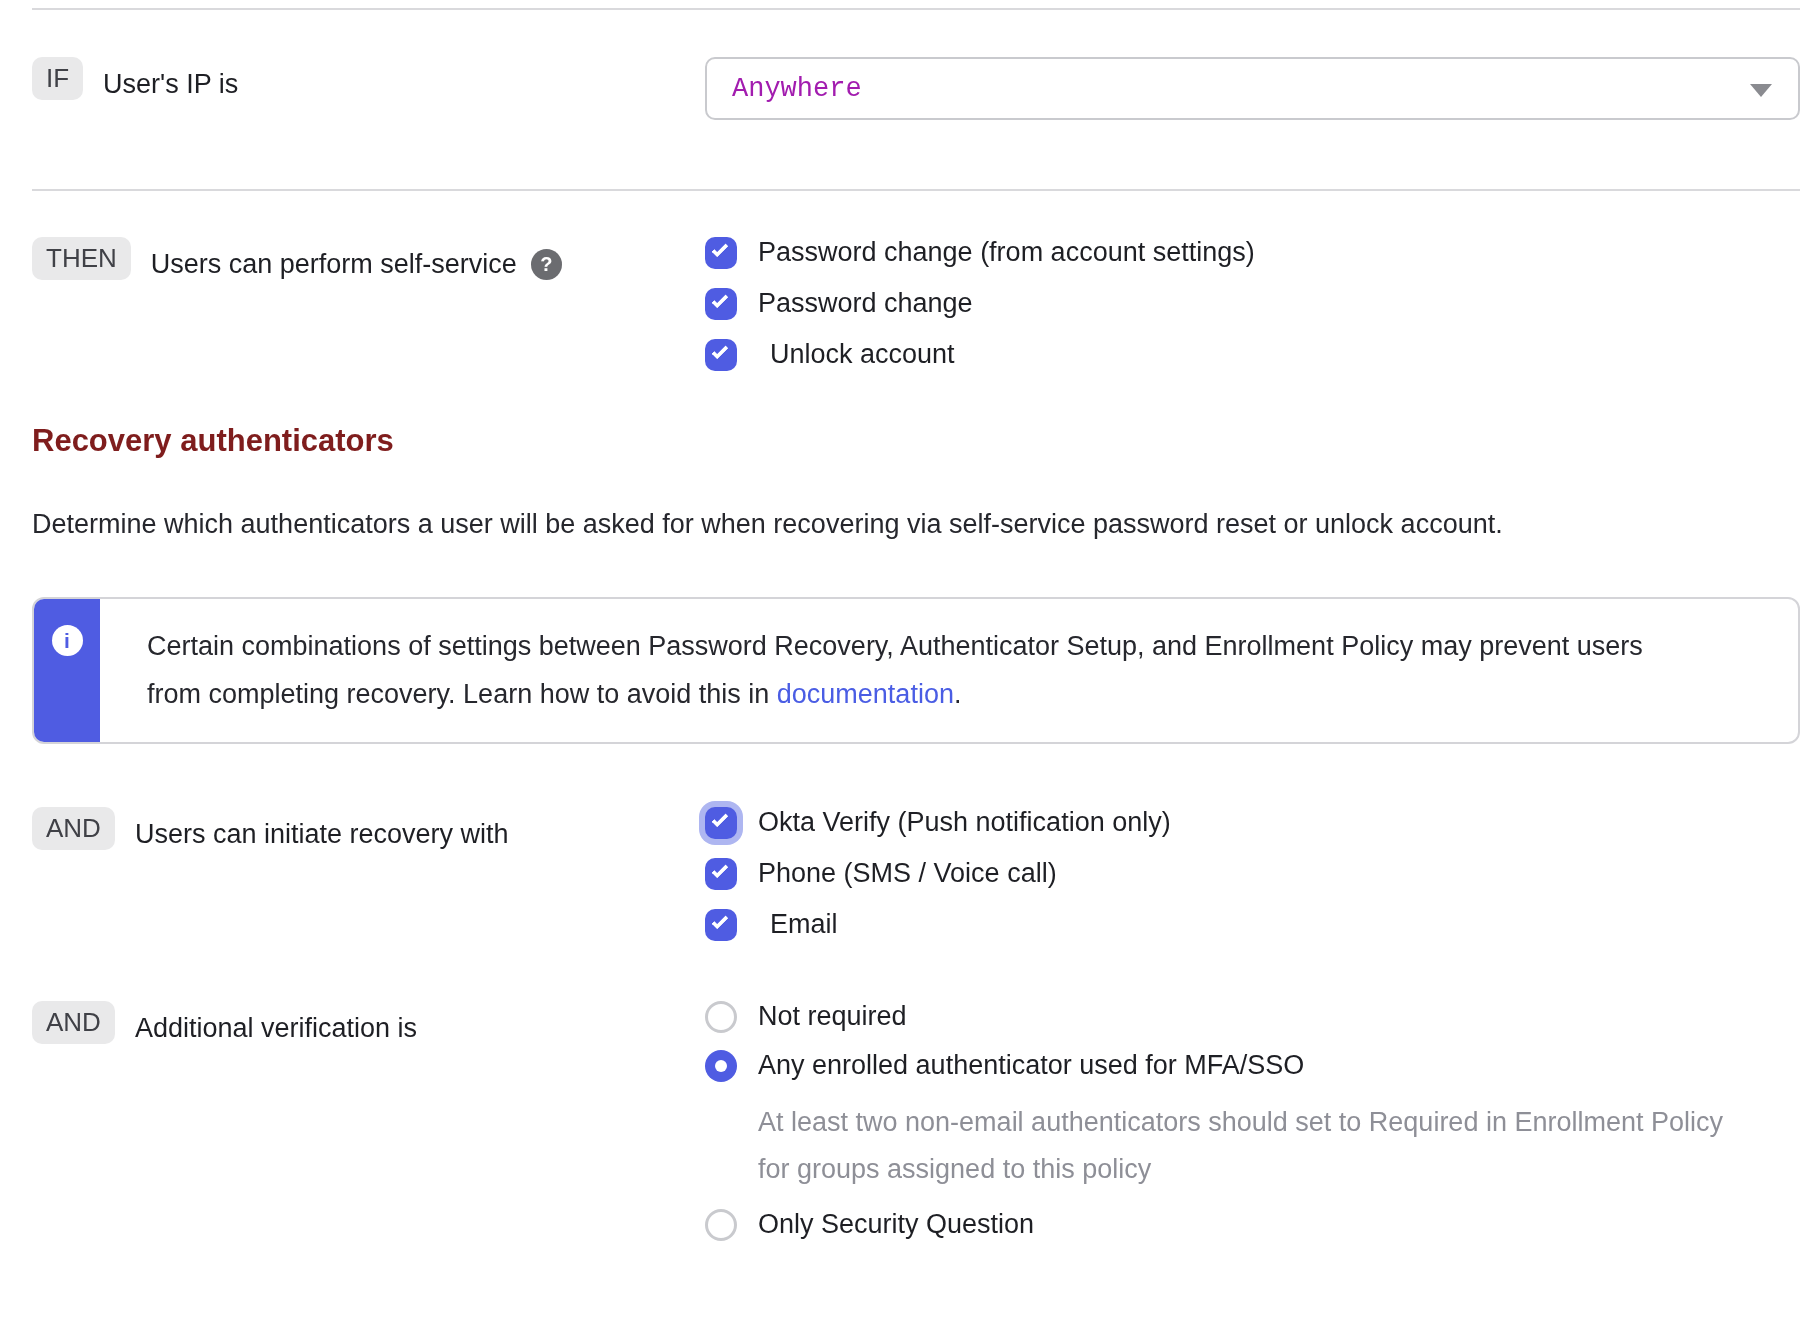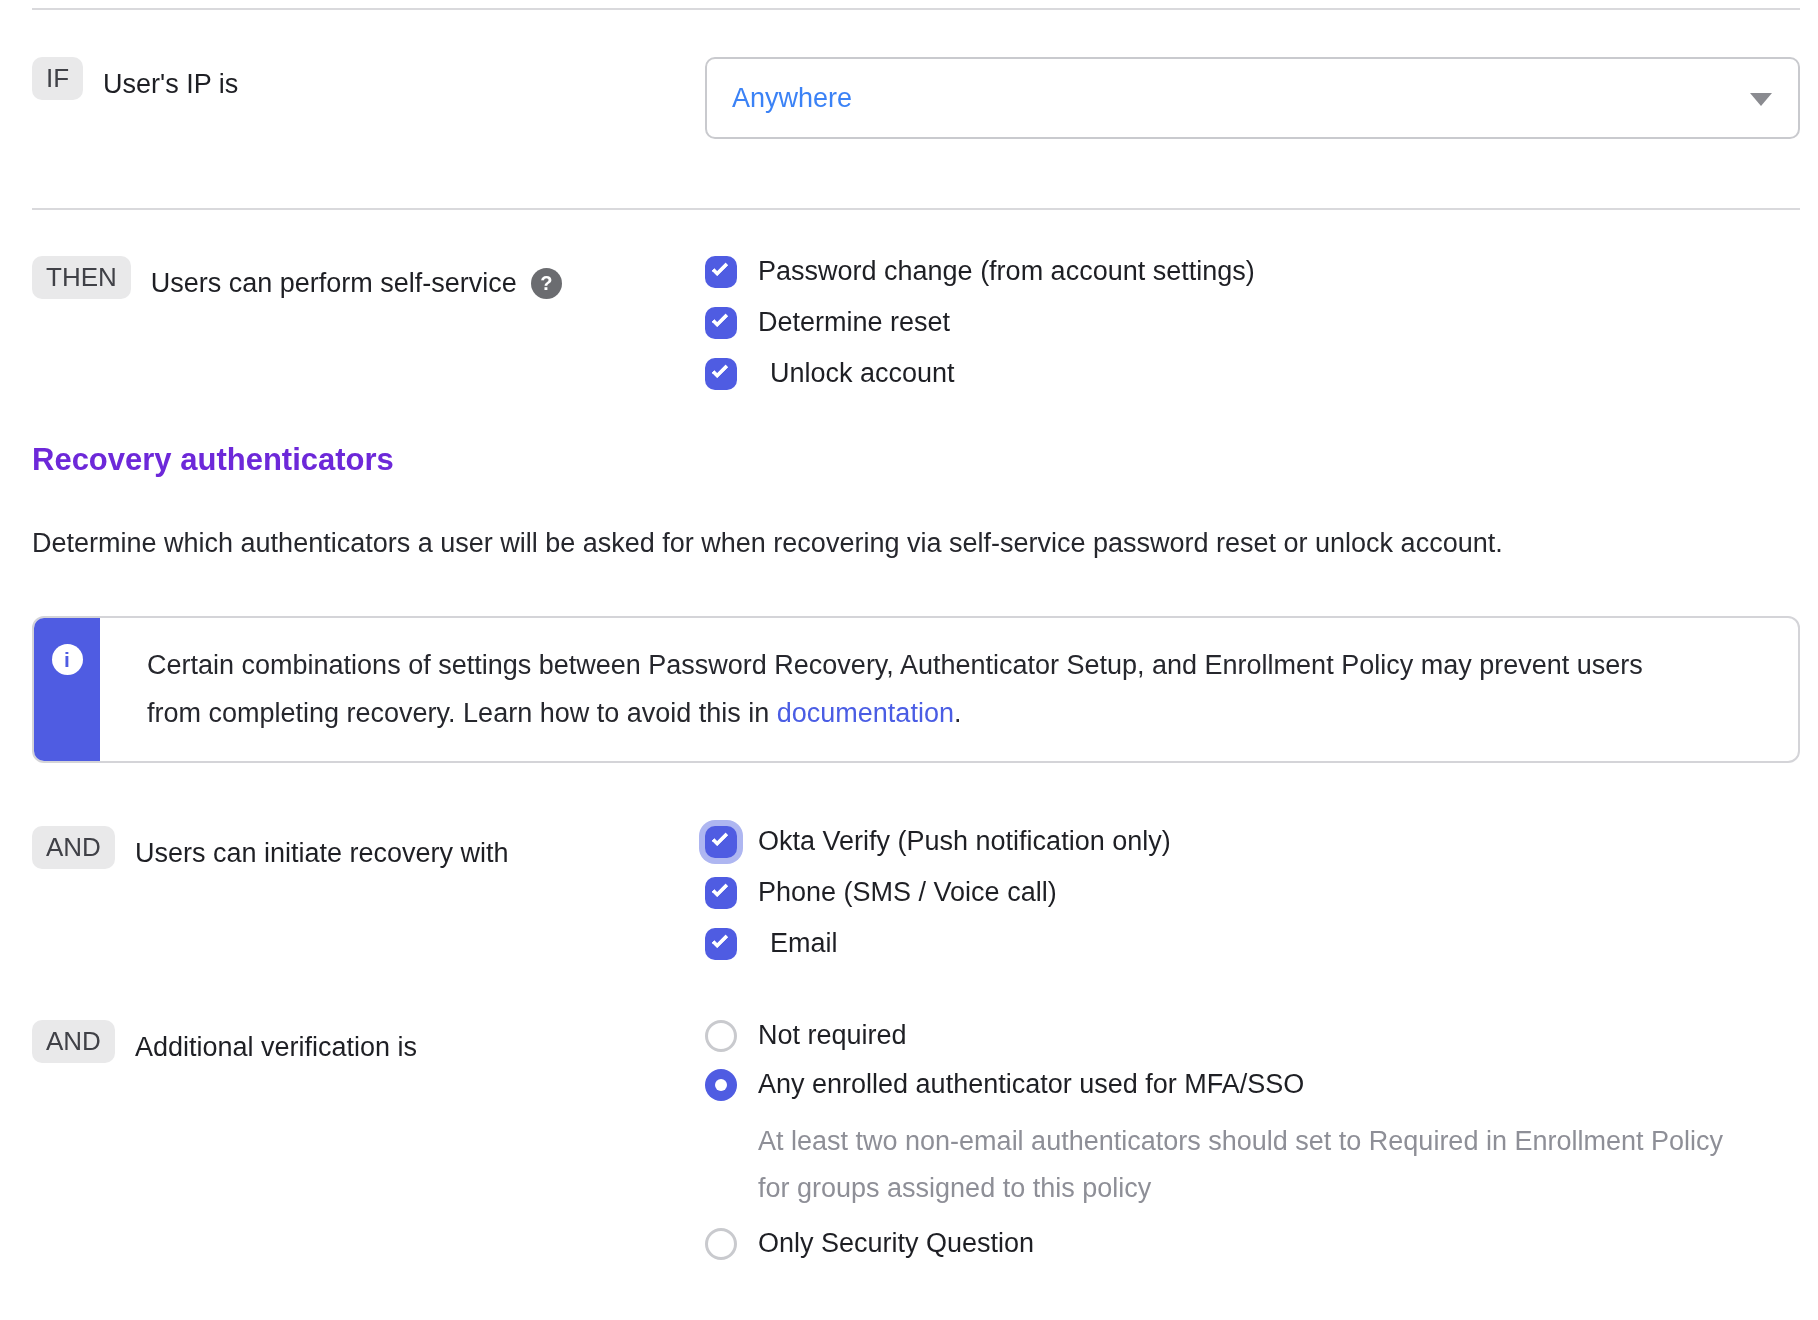--- a/index.html
+++ b/index.html
@@ -31,24 +31,24 @@
   .help-icon {
     width: 31px; height: 31px; border-radius: 50%; background: #6b6c70;
     color: #ffffff; font-size: 20px; font-weight: bold;
     display: inline-flex; align-items: center; justify-content: center;
     margin-left: 14px; flex: none; cursor: default; user-select: none;
   }
 
   
   .if-rule { margin-top: 47px; }
   .select {
-    position: relative; width: 100%; height: 82px;
+    position: relative; width: 100%; height: 63px;
     border: 2px solid #c9cace; border-radius: 10px; background: #ffffff;
     display: flex; align-items: center; padding: 0 60px 0 25px;
-    font-size: 27px; color: #3b82f6; cursor: pointer;
+    font-size: 27px; color: #a21caf; cursor: pointer; font-family: Liberation Mono, monospace;
   }
   .select-arrow {
     position: absolute; right: 26px; top: 50%; margin-top: -5px;
     width: 0; height: 0;
     border-left: 11px solid transparent; border-right: 11px solid transparent;
     border-top: 13px solid #8a8b90;
   }
   .manage-line { margin-top: 14px; font-size: 27px; color: #6d6e76; }
   .link { color: #4a5de4; text-decoration: none; cursor: pointer; }
 
@@ -65,21 +65,21 @@
   .checkbox.checked { background: #4f5ce2; }
   .checkbox.focused { box-shadow: 0 0 0 6px #aeb6f1; }
   .checkbox .checkmark {
     position: absolute; left: 7px; top: 8px; width: 16px; height: 8px;
     border-left: 4px solid #ffffff; border-bottom: 4px solid #ffffff;
     transform: rotate(-45deg); border-radius: 1px;
   }
   .check-label { margin-left: 21px; font-size: 27px; color: #1e1f24; white-space: nowrap; }
 
   
-  .section-heading { margin-top: 52px; font-size: 31px; font-weight: bold; color: #6d28d9; }
+  .section-heading { margin-top: 52px; font-size: 31px; font-weight: bold; color: #7f1d1d; }
   .section-desc { margin-top: 50px; font-size: 27px; color: #26272d; }
 
   
   .callout {
     margin-top: 57px; display: flex; min-height: 143px;
     border: 2px solid #d4d4d8; border-radius: 12px; overflow: hidden;
     background: #ffffff;
   }
   .callout-bar {
     flex: 0 0 66px; background: #4f5ce2;
@@ -149,21 +149,21 @@
       <div class="check-row">
         <span class="checkbox checked">
             <span class="checkmark"></span>
           </span>
         <span class="check-label">Password change (from account settings)</span>
       </div>
       <div class="check-row">
         <span class="checkbox checked">
             <span class="checkmark"></span>
           </span>
-        <span class="check-label">Determine reset</span>
+        <span class="check-label">Password change</span>
       </div>
       <div class="check-row">
         <span class="checkbox checked">
             <span class="checkmark"></span>
           </span>
         <span class="check-label">Unlock account</span>
       </div>
     </div>
   </div>
 

